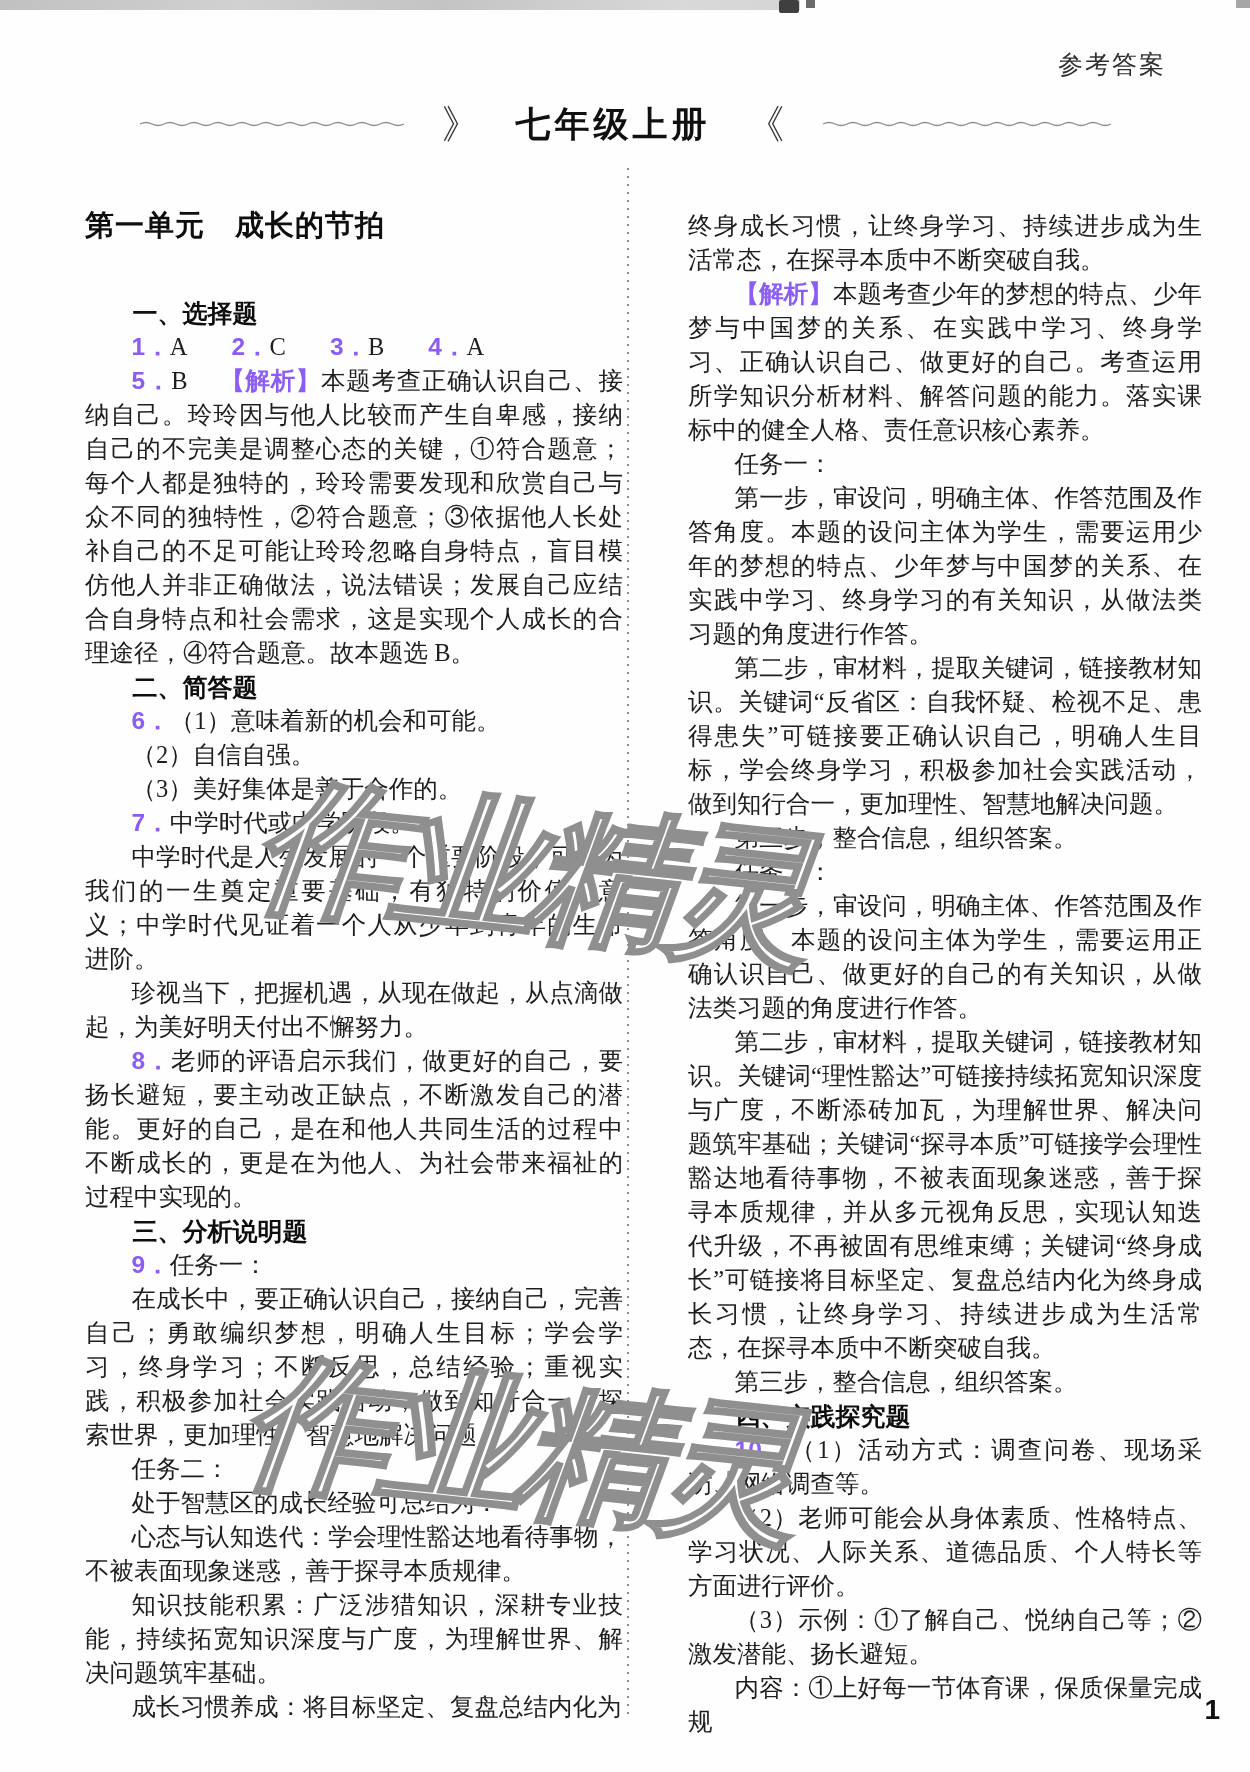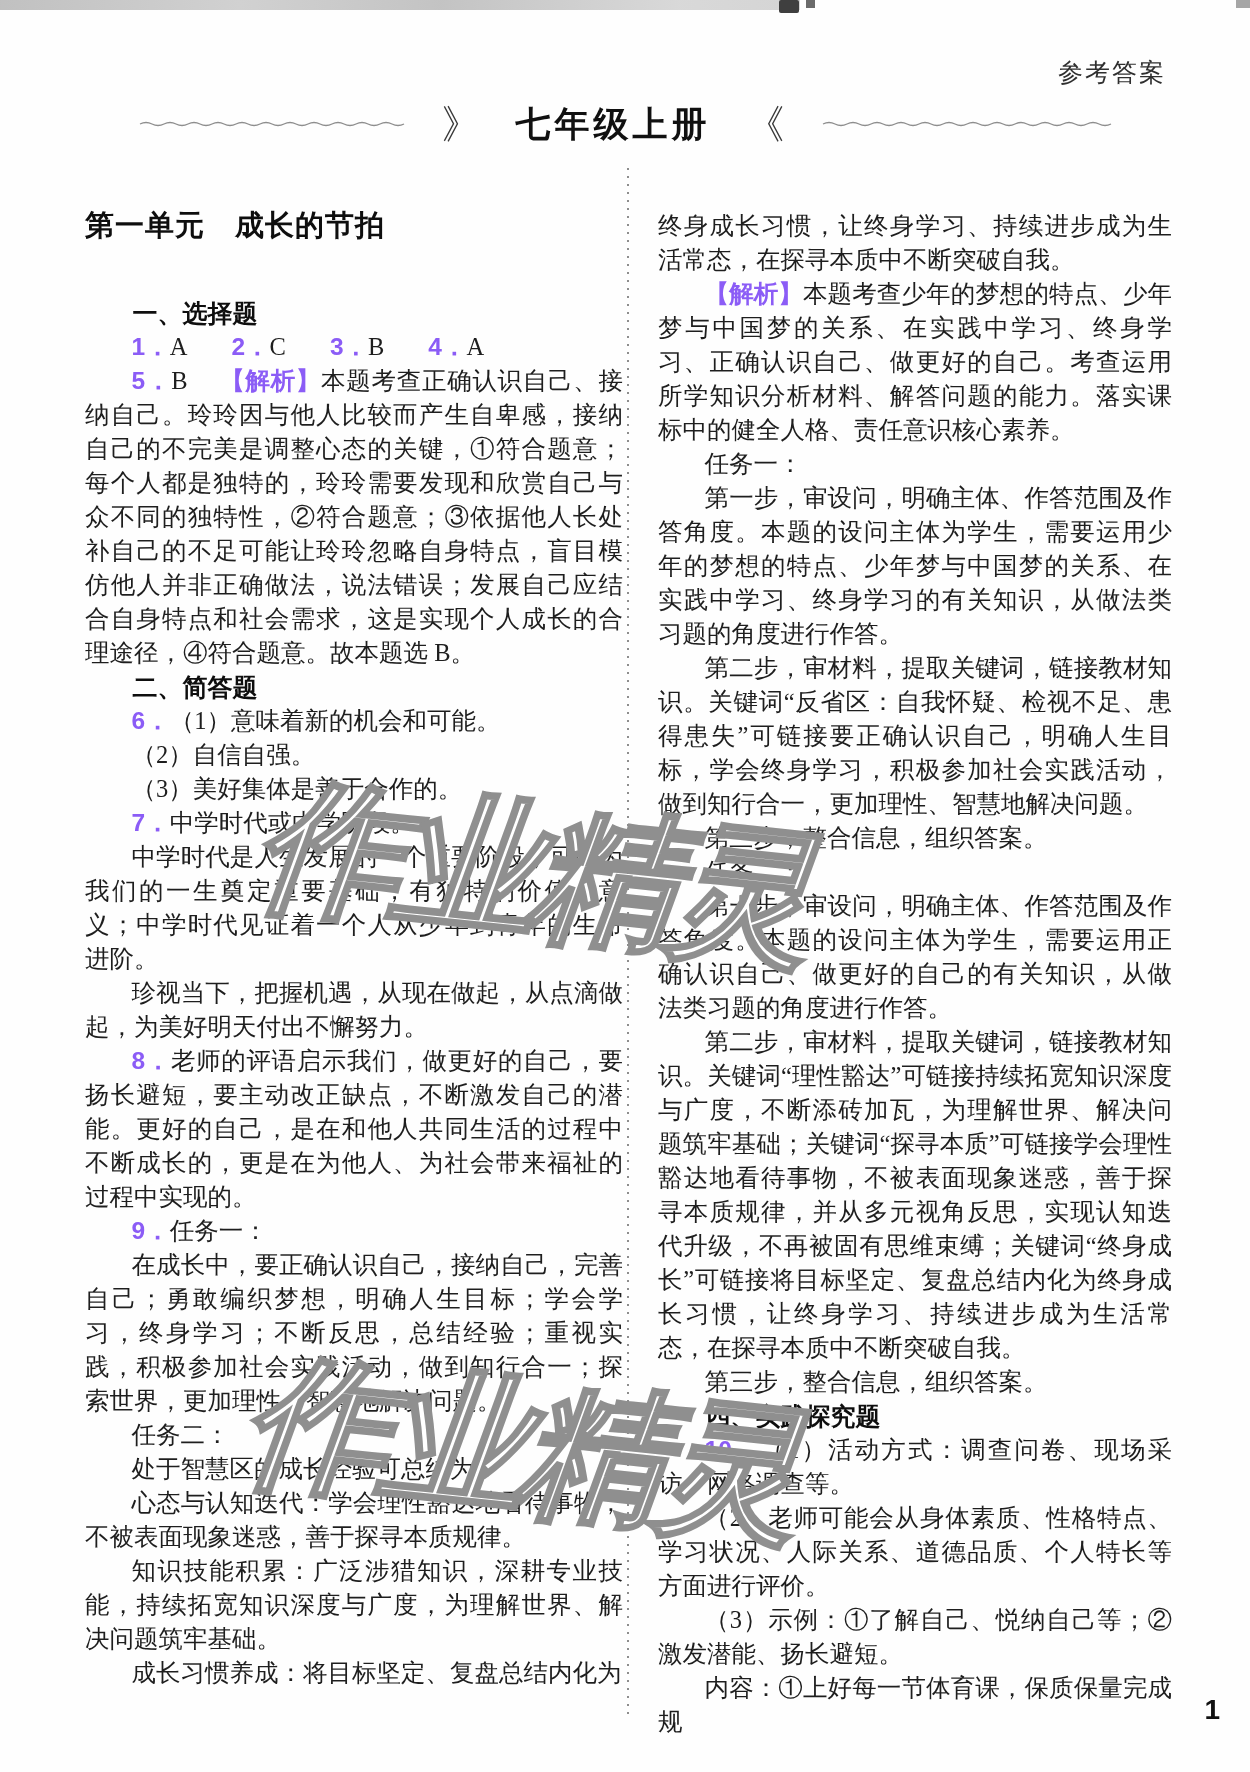--- a/index.html
+++ b/index.html
@@ -13,21 +13,21 @@
   }
   .page{position:absolute;inset:0;background:#fefefe;}
   
   .scan-strip{position:absolute;left:0;top:0;width:800px;height:10px;
     background:linear-gradient(90deg,#b6b6b6,#c9c9c9 30%,#b9b9b9 55%,#d2d2d2 85%,#cdcdcd);opacity:.85;}
   .scan-mark.m1{position:absolute;left:779px;top:0;width:20px;height:13px;background:#3f3f3f;border-radius:2px;}
   .scan-mark.m2{position:absolute;left:806px;top:0;width:9px;height:8px;background:#6b6b6b;}
   .scan-mark.m3{position:absolute;right:0;top:0;width:14px;height:8px;background:#a6a6a6;}
 
   .header-label{
-    position:absolute;top:56px;right:84px;
+    position:absolute;top:48px;right:84px;
     font-family:"Liberation Sans","DejaVu Sans",sans-serif;
     font-size:25px;color:#2f2f2f;letter-spacing:2px;font-weight:400;margin-left:16px;
   }
   .title-row{
     position:absolute;top:92px;left:0;right:0;height:64px;
     display:flex;align-items:center;justify-content:center;gap:36px;
   }
   .book-title{
     font-family:"Liberation Sans","DejaVu Sans",sans-serif;
     font-weight:700;font-size:35px;color:#101010;letter-spacing:4px;
@@ -35,21 +35,21 @@
   .chev{font-size:38px;color:#3a3a3a;line-height:1;transform:scaleY(1.05);}
   .wavy{flex:0 0 auto;}
 
   .divider{
     position:absolute;left:627px;top:168px;height:1548px;width:2px;
     background:repeating-linear-gradient(to bottom,#8d8d8d 0 2px,transparent 2px 8px);
   }
 
   .col{position:absolute;top:180px;font-size:24.5px;line-height:34px;text-align:justify;}
   .col-left{left:85px;width:538px;}
-  .col-right{left:658px;width:514px;padding-top:29px;}
+  .col-right{left:688px;width:514px;padding-top:29px;}
 
   .col p{margin:0;text-indent:1.9em;}
   .col p.noindent{text-indent:0;}
 
   .unit-heading{
     margin:24px 0 50px 0;text-indent:0;
     font-family:"Liberation Sans","DejaVu Sans",sans-serif;
     font-weight:700;font-size:29px;color:#0e0e0e;letter-spacing:1px;line-height:42px;
   }
   .hd{
@@ -123,20 +123,21 @@
     <p><span class="n">6．</span><span>（1）意味着新的机会和可能。</span></p>
     <p>（2）自信自强。</p>
     <p>（3）美好集体是善于合作的。</p>
 
     <p><span class="n">7．</span><span>中学时代或中学阶段。</span></p>
     <p>中学时代是人生发展的一个重要阶段，可以为我们的一生奠定重要基础，有独特的价值和意义；中学时代见证着一个人从少年到青年的生命进阶。</p>
     <p>珍视当下，把握机遇，从现在做起，从点滴做起，为美好明天付出不懈努力。</p>
 
     <p><span class="n">8．</span><span>老师的评语启示我们，做更好的自己，要扬长避短，要主动改正缺点，不断激发自己的潜能。更好的自己，是在和他人共同生活的过程中不断成长的，更是在为他人、为社会带来福祉的过程中实现的。</span></p>
 
+    <p class="hd">三、分析说明题</p>
 
     <p><span class="n">9．</span><span>任务一：</span></p>
     <p>在成长中，要正确认识自己，接纳自己，完善自己；勇敢编织梦想，明确人生目标；学会学习，终身学习；不断反思，总结经验；重视实践，积极参加社会实践活动，做到知行合一；探索世界，更加理性、智慧地解决问题。</p>
     <p>任务二：</p>
     <p>处于智慧区的成长经验可总结为：</p>
     <p>心态与认知迭代：学会理性豁达地看待事物，不被表面现象迷惑，善于探寻本质规律。</p>
     <p>知识技能积累：广泛涉猎知识，深耕专业技能，持续拓宽知识深度与广度，为理解世界、解决问题筑牢基础。</p>
     <p>成长习惯养成：将目标坚定、复盘总结内化为</p>
   </div>
 

